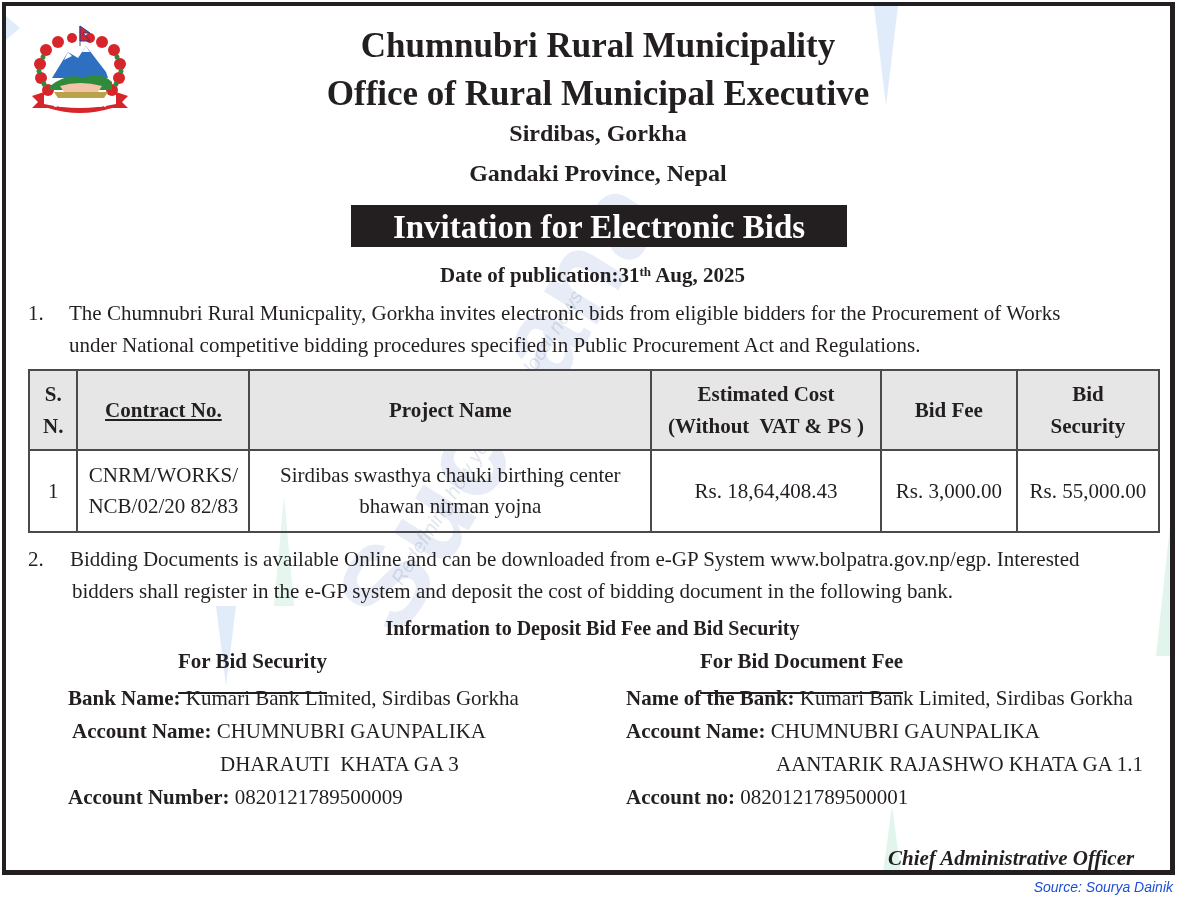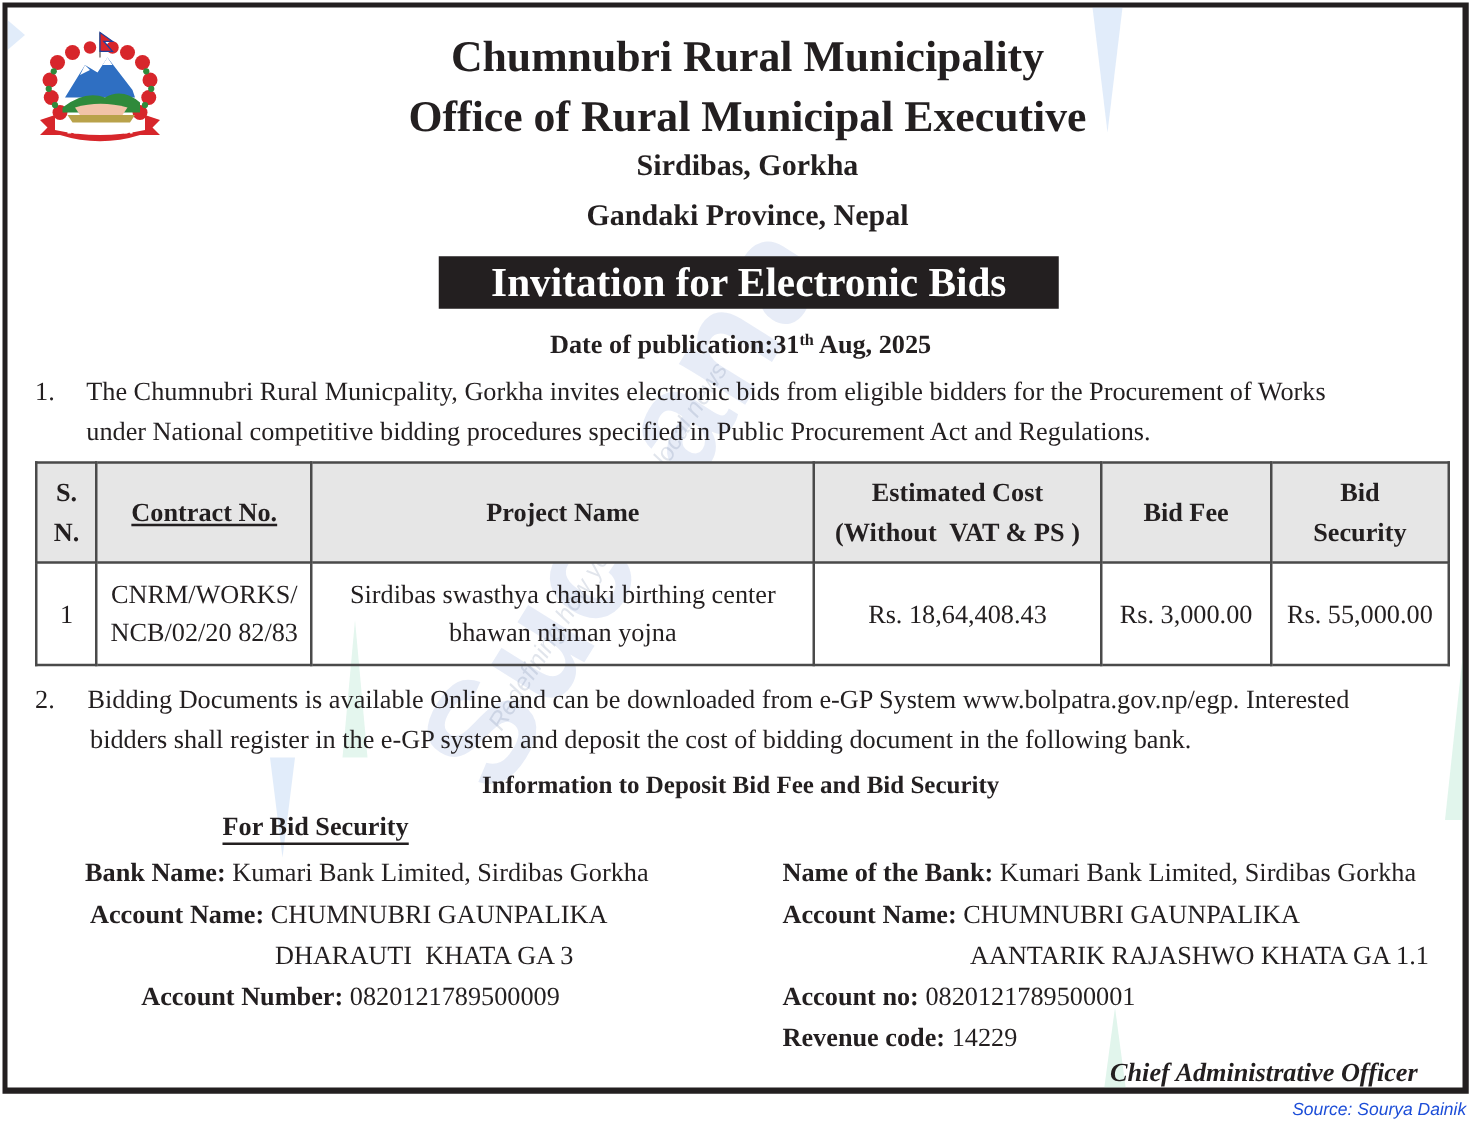--- a/index.html
+++ b/index.html
@@ -69,21 +69,21 @@
     table.bids td { height: 82px; line-height: 31px; }
     .c-sn { width: 47px; }
     .c-cn { width: 167px; text-decoration: underline; }
     .c-pn { width: 390px; }
     .c-ec { width: 223px; }
     .c-bf { width: 132px; }
     .c-bs { width: 138px; }
 
     
     .info-title { position: absolute; left: 0; top: 611px; width: 1173px; text-align: center; font-size: 20px; font-weight: bold; }
-    .sub-title { position: absolute; font-size: 21px; font-weight: bold; border-bottom: 2px solid #231f20; padding-bottom: 0; white-space: nowrap; }
+    .sub-title { position: absolute; font-size: 21px; font-weight: bold; border-bottom: 2px solid #231f20; padding-bottom: 18px; white-space: nowrap; }
     .st-left { left: 172px; top: 643px; }
     .st-right { left: 694px; top: 643px; }
 
     .row { position: absolute; font-size: 21px; white-space: nowrap; }
     .row b { font-weight: bold; }
 
     .signature { position: absolute; left: 882px; top: 840px; font-size: 21px; font-weight: bold; font-style: italic; white-space: nowrap; }
 
     .source { position: absolute; right: 8px; top: 879px; font-family: "Liberation Sans", sans-serif; font-style: italic; font-size: 14px; color: #1d4ed8; }
   </style>
@@ -201,42 +201,40 @@
 
   <div class="para p2">
     <span class="num">2.</span>
     <span class="l1">Bidding Documents is available Online and can be downloaded from e-GP System www.bolpatra.gov.np/egp. Interested</span>
     <span class="l2">bidders shall register in the e-GP system and deposit the cost of bidding document in the following bank.</span>
   </div>
 
   <div class="info-title">Information to Deposit Bid Fee and Bid Security</div>
 
   <div class="sub-title st-left">For Bid Security</div>
+  <div class="sub-title st-right">For Bid Document Fee</div>
 
   <div class="row" style="left:62px; top:680px;">
     <b>Bank Name:</b><span> Kumari Bank Limited, Sirdibas Gorkha</span>
   </div>
   <div class="row" style="left:66px; top:713px;">
     <b>Account Name:</b><span> CHUMNUBRI GAUNPALIKA</span>
   </div>
   <div class="row" style="left:214px; top:746px; white-space:pre;">DHARAUTI  KHATA GA 3</div>
-  <div class="row" style="left:62px; top:779px;margin-left:45px;">
+  <div class="row" style="left:62px; top:779px;">
     <b>Account Number:</b><span> 0820121789500009</span>
   </div>
 
   <div class="row" style="left:620px; top:680px;">
     <b>Name of the Bank:</b><span> Kumari Bank Limited, Sirdibas Gorkha</span>
   </div>
   <div class="row" style="left:620px; top:713px;">
     <b>Account Name:</b><span> CHUMNUBRI GAUNPALIKA</span>
   </div>
   <div class="row" style="left:770px; top:746px;">AANTARIK RAJASHWO KHATA GA 1.1</div>
   <div class="row" style="left:620px; top:779px;">
     <b>Account no:</b><span> 0820121789500001</span>
   </div>
-  <div class="row" style="left:620px; top:812px;">
-    <b>Revenue code:</b><span> 14229</span>
-  </div>
 
   <div class="signature">Chief Administrative Officer</div>
 </div>
 
 <div class="source">Source: Sourya Dainik</div>
 
 </body></html>

